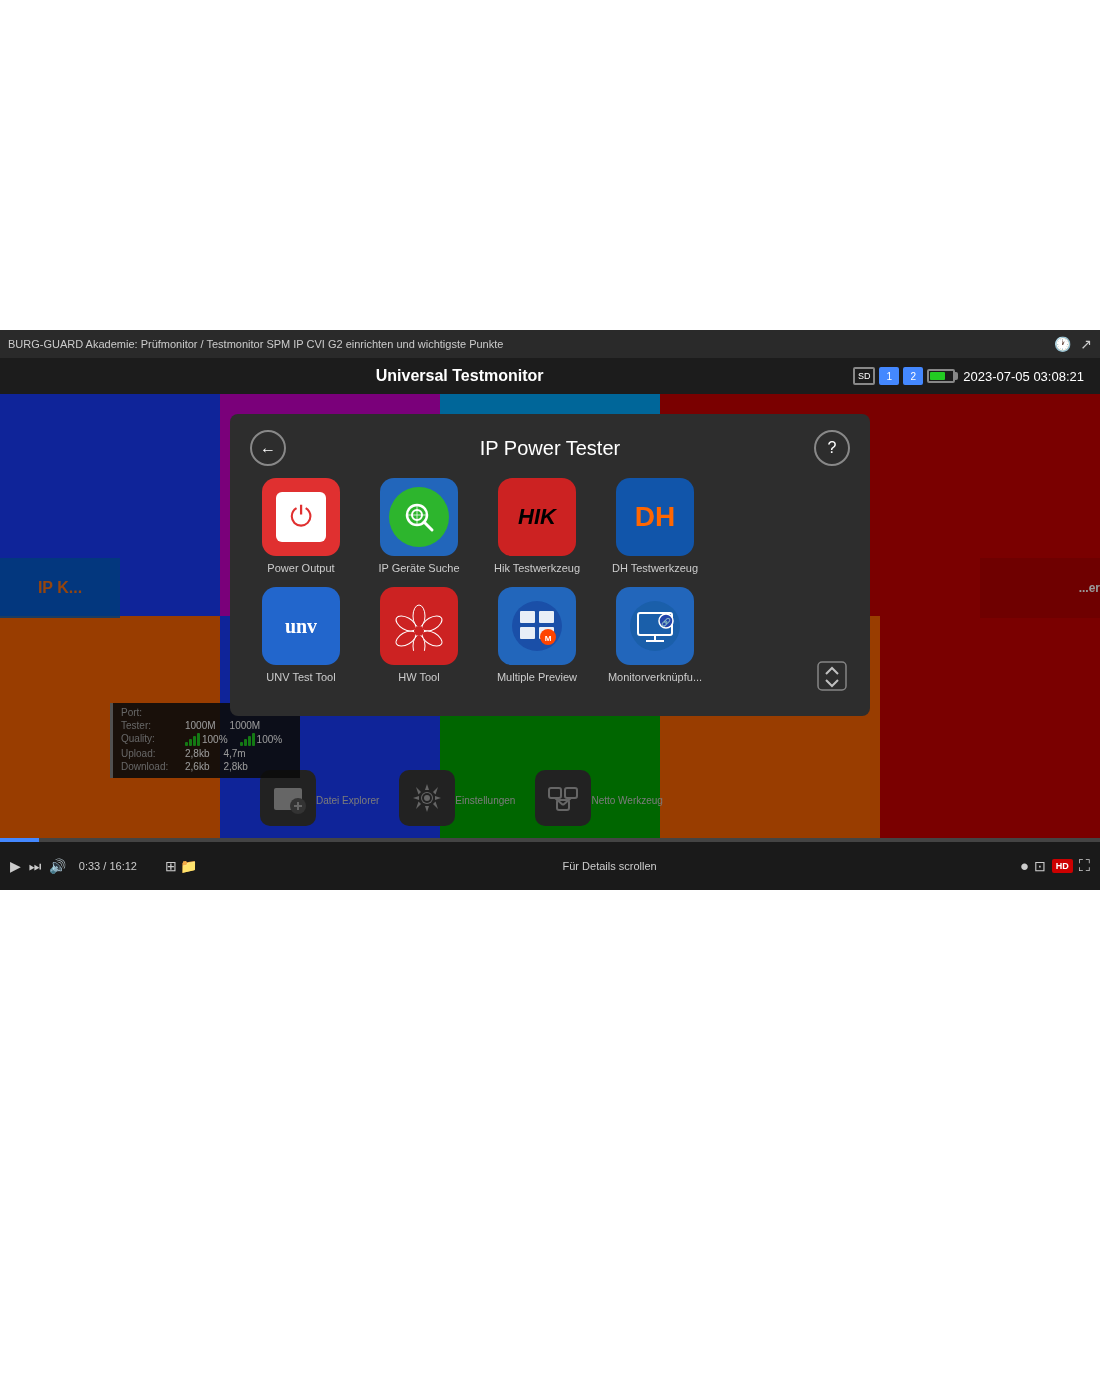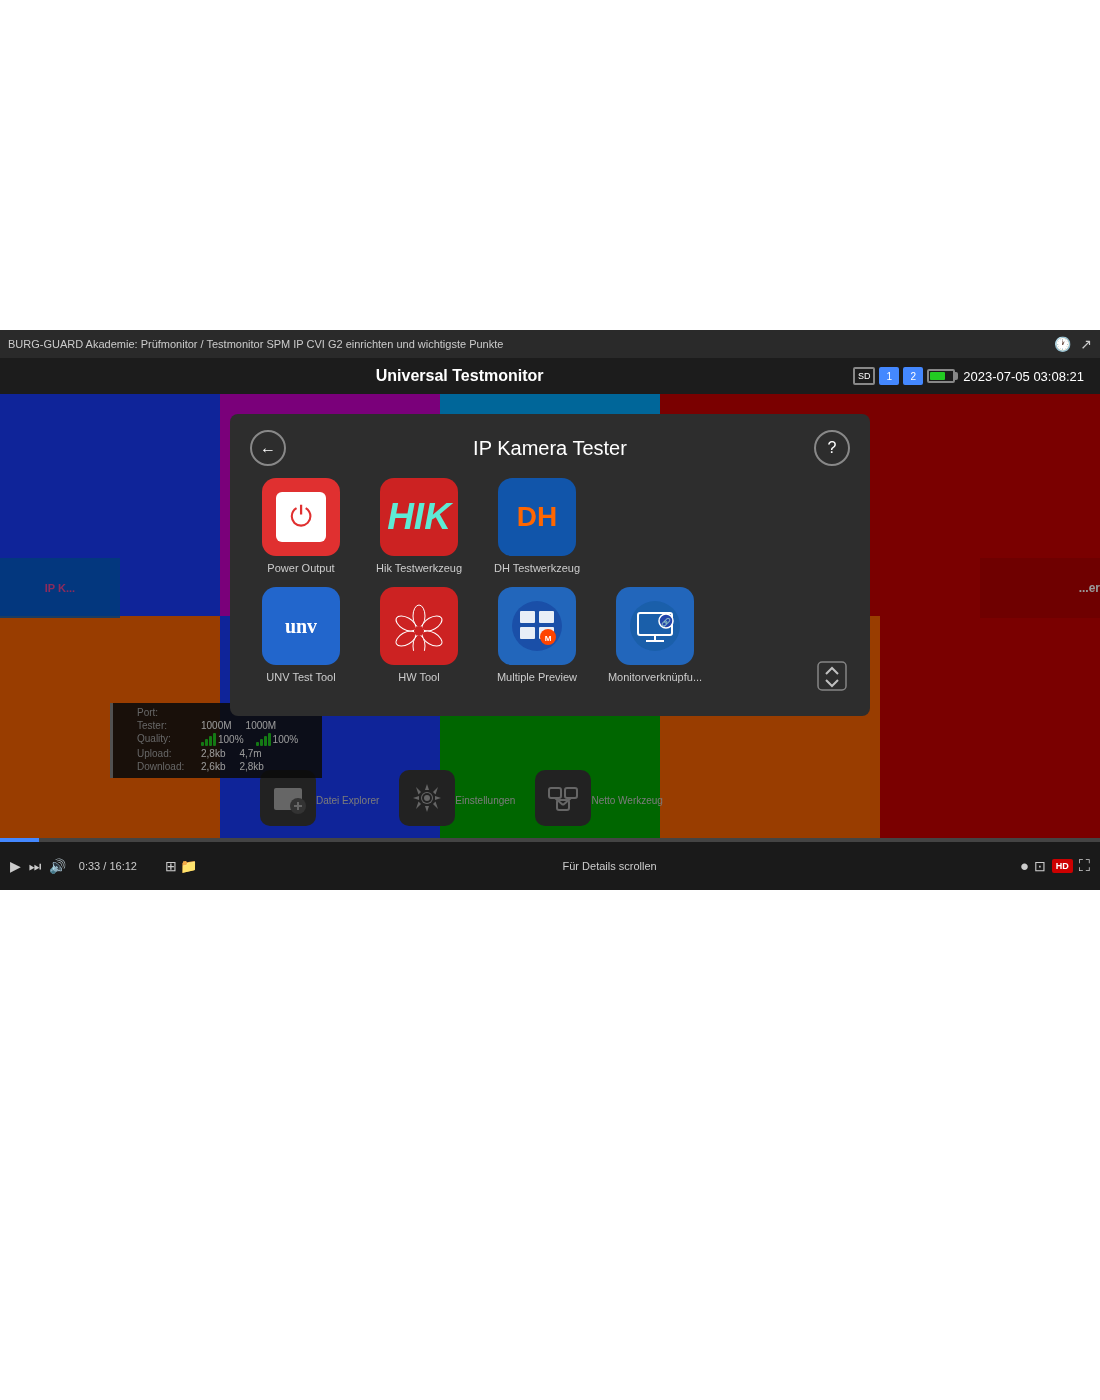--- a/index.html
+++ b/index.html
@@ -263,22 +263,22 @@
       justify-content: center;
       font-size: 28px;
       color: white;
     }
 
     
     .icon-hik {
       background: #cc2222;
     }
     .icon-hik-text {
-      color: #5eead4;
-      font-size: 37px;
+      color: #000000;
+      font-size: 22px;
       font-weight: bold;
       font-style: italic;
     }
 
     
     .icon-dh {
       background: #1155aa;
     }
     .icon-dh-text {
       color: #ff6600;
@@ -393,22 +393,22 @@
     .left-label {
       position: absolute;
       top: 200px;
       left: 0;
       width: 120px;
       height: 60px;
       background: rgba(0,100,200,0.8);
       display: flex;
       align-items: center;
       justify-content: center;
-      color: #ec4899;
-      font-size: 11px;
+      color: #f97316;
+      font-size: 16px;
       font-weight: bold;
       z-index: 5;
     }
     .right-label {
       position: absolute;
       top: 200px;
       right: 0;
       width: 120px;
       height: 60px;
       background: rgba(180,0,0,0.8);
@@ -480,21 +480,21 @@
       border-radius: 2px;
     }
 
     
     .small-info-box {
       position: absolute;
       bottom: 60px;
       left: 110px;
       background: rgba(20,20,20,0.9);
       border-left: 3px solid #888;
-      padding: 4px 24px;
+      padding: 4px 8px;
       z-index: 6;
       min-width: 190px;
     }
 
     
     .taskbar-icons {
       display: flex;
       gap: 4px;
       align-items: center;
       margin-left: 20px;
@@ -648,40 +648,54 @@
         <span class="bottom-app-label">Netto Werkzeug</span>
       </div>
     </div>
 
     <div class="dialog-overlay">
       <div class="dialog-box">
         <div class="dialog-header">
           <div class="dialog-back-btn">
             <span>←</span>
           </div>
-          <span class="dialog-title">IP Kamera Tester</span>
+          <span class="dialog-title">IP Power Tester</span>
           <div class="dialog-help-btn">
             <span>?</span>
           </div>
         </div>
 
         <div class="dialog-apps">
 
           <div class="apps-row">
 
 
             <div class="app-item">
               <div class="app-icon icon-power">
                 <div class="icon-power-inner">
                   <span style="font-size:28px;color:#e03030;">⏻</span>
                 </div>
               </div>
               <span class="app-label">Power Output</span>
             </div>
 
+            <div class="app-item">
+              <div class="app-icon icon-ip-search">
+                <div class="icon-ip-inner">
+                  <svg width="40" height="40" viewBox="0 0 40 40">
+                    <circle cx="18" cy="18" r="10" fill="none" stroke="white" stroke-width="2.5"></circle>
+                    <circle cx="18" cy="18" r="5" fill="none" stroke="white" stroke-width="2"></circle>
+                    <line x1="25" y1="25" x2="33" y2="33" stroke="white" stroke-width="3" stroke-linecap="round"></line>
+                    <line x1="18" y1="8" x2="18" y2="28" stroke="white" stroke-width="1.5" opacity="0.5"></line>
+                    <line x1="8" y1="18" x2="28" y2="18" stroke="white" stroke-width="1.5" opacity="0.5"></line>
+                  </svg>
+                </div>
+              </div>
+              <span class="app-label">IP Geräte Suche</span>
+            </div>
 
             <div class="app-item">
               <div class="app-icon icon-hik">
                 <span class="icon-hik-text">HIK</span>
               </div>
               <span class="app-label">Hik Testwerkzeug</span>
             </div>
 
             <div class="app-item">
               <div class="app-icon icon-dh">

